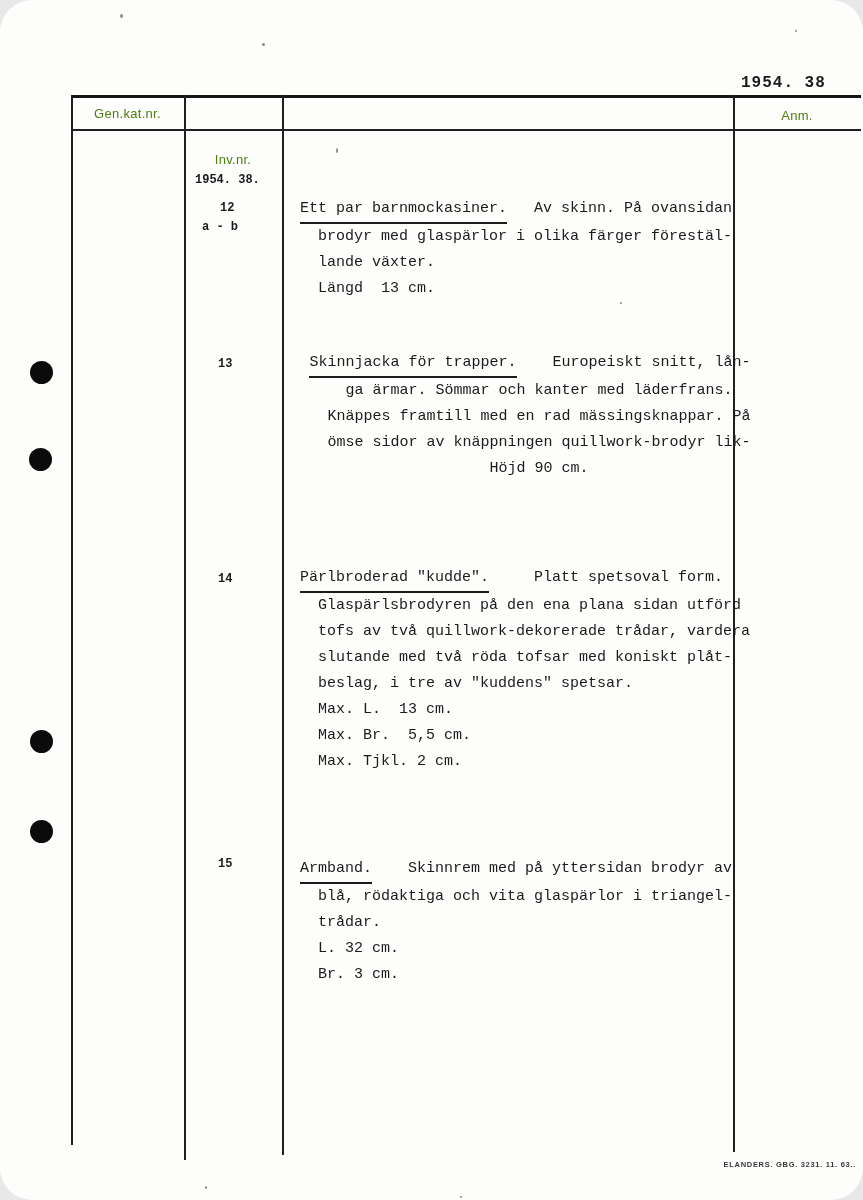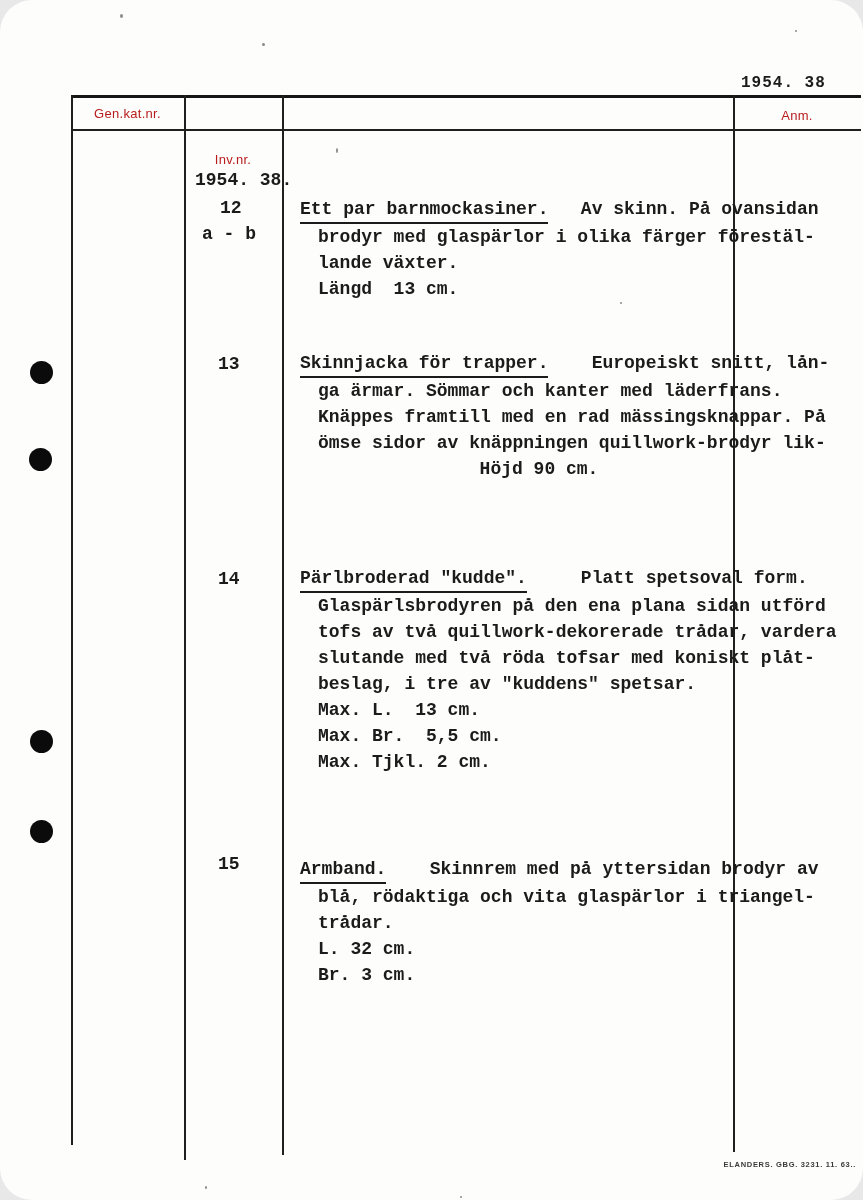--- a/index.html
+++ b/index.html
@@ -14,39 +14,39 @@
   }
   
   .hline,.vline{position:absolute;background:#1f1f1f;}
   .hline{height:2px;}
   .hline.thick{height:3px;background:#161616;}
   .vline{width:2px;}
   
   .col-label{
     position:absolute;
     font-family:"Liberation Sans","DejaVu Sans",sans-serif;
-    font-size:13px;color:#b91c1c;
+    font-size:13px;color:#4d7c0f;
     text-align:center;
     letter-spacing:.3px;
   }
   
   .page-number{
     position:absolute;left:741px;top:74px;
     font-size:16px;font-weight:700;letter-spacing:1px;
     white-space:pre;
   }
   
   .inv-text{
     position:absolute;
-    font-size:18px;font-weight:700;
+    font-size:12px;font-weight:700;
     white-space:pre;line-height:20px;
   }
   .desc{
     position:absolute;left:300px;width:460px;
-    font-size:18px;font-weight:700;
+    font-size:15px;font-weight:400;
   }
   .desc .line{
     line-height:26px;white-space:pre;
   }
   .desc .line.indent{padding-left:18px;}
   .entry-title{
     display:inline-block;
     border-bottom:2px solid #1b1b1b;
     padding-bottom:0px;
   }
@@ -83,21 +83,21 @@
   <div class="col-label" style="left:184px;top:108px;width:98px;margin-top:44px;">Inv.nr.</div>
   <div class="col-label" style="left:733px;top:108px;width:128px;">Anm.</div>
 
   <div class="hole" style="left:30px;top:361px;"></div>
   <div class="hole" style="left:29px;top:448px;"></div>
   <div class="hole" style="left:30px;top:730px;"></div>
   <div class="hole" style="left:30px;top:820px;"></div>
 
   <div class="inv-text" style="left:195px;top:170px;">1954. 38.</div>
   <div class="inv-text" style="left:220px;top:198px;">12</div>
-  <div class="inv-text" style="left:202px;top:224px;text-align:center;">a - b</div>
+  <div class="inv-text" style="left:202px;top:217px;text-align:center;">a - b</div>
   <div class="desc" style="top:196px;">
     <div class="line"><span class="entry-title">Ett par barnmockasiner.</span><span>   Av skinn. På ovansidan</span></div>
     <div class="line indent">brodyr med glaspärlor i olika färger förestäl-</div>
     <div class="line indent">lande växter.</div>
     <div class="line indent">Längd  13 cm.</div>
   </div>
 
   <div class="inv-text" style="left:218px;top:354px;">13</div>
   <div class="desc" style="top:350px;text-align:center;">
     <div class="line"><span class="entry-title">Skinnjacka för trapper.</span><span>    Europeiskt snitt, lån-</span></div>

